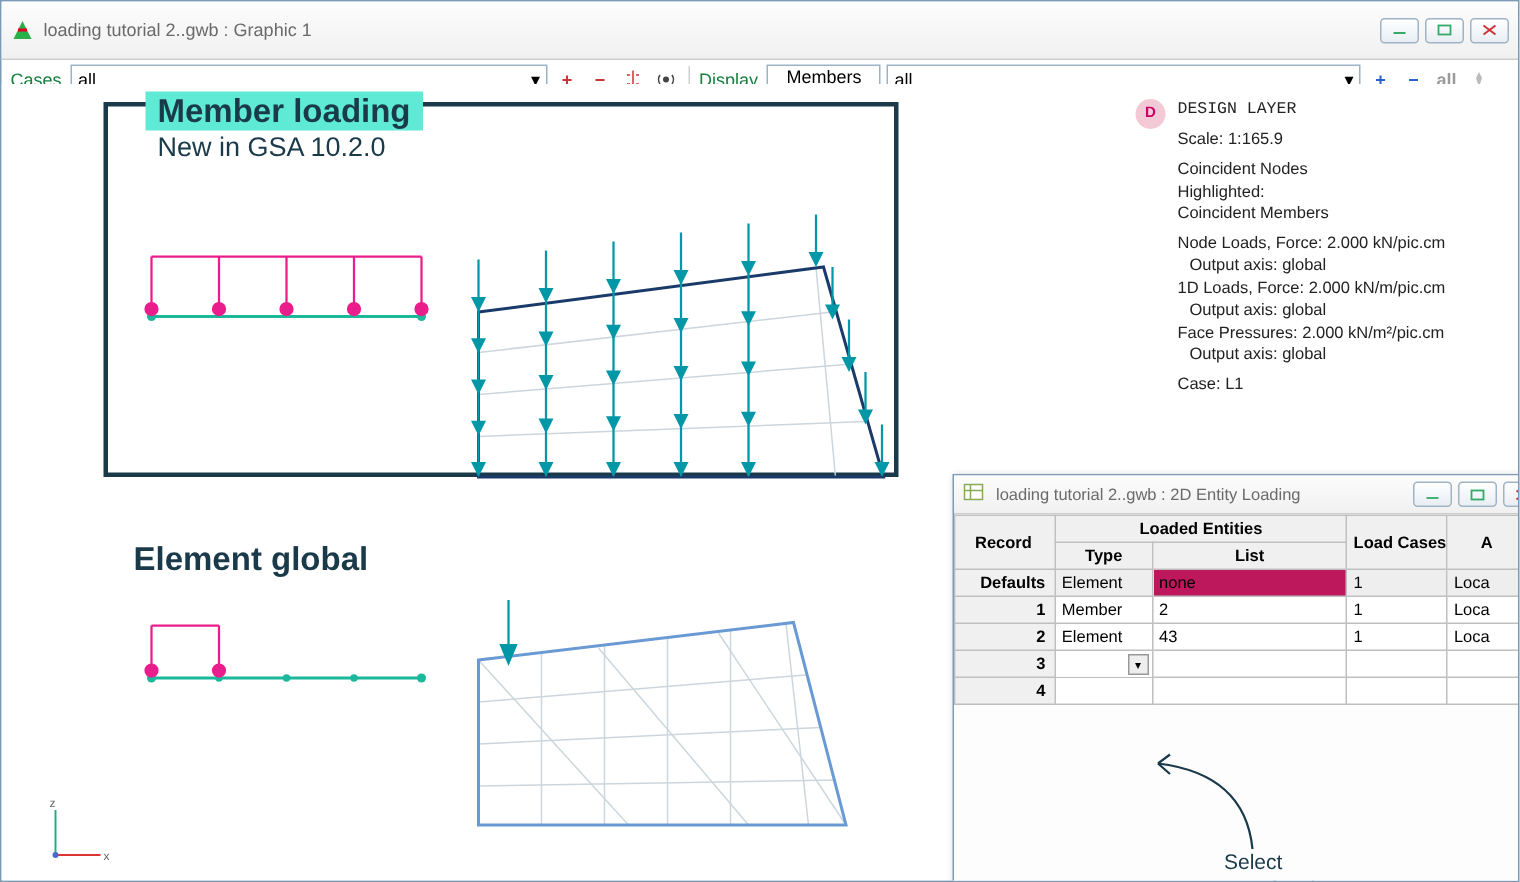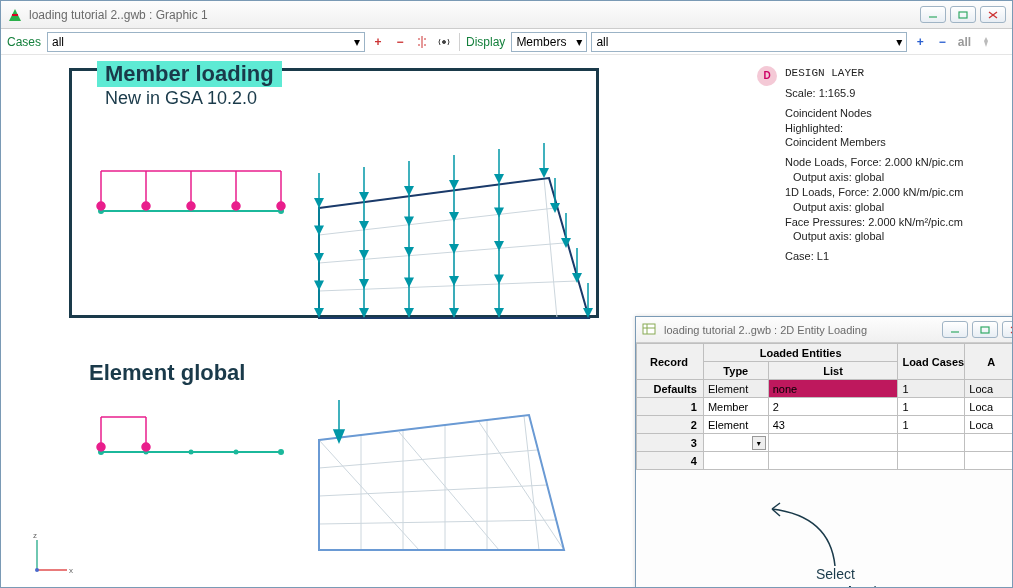--- a/index.html
+++ b/index.html
@@ -1,19 +1,19 @@
 <!DOCTYPE html>
 <html><head>
 <meta charset="utf-8">
 <style>
   * { box-sizing: border-box; margin: 0; padding: 0; }
   body { width: 1013px; height: 588px; font-family: "Segoe UI", Arial, sans-serif; font-size: 12px; background: #fff; position: relative; overflow: hidden; border: 1px solid #7a9ab5; }
   
   
-  .titlebar { height: 28px; background: linear-gradient(#fdfdfd,#f0f0f0); border-bottom: 1px solid #ccc; display: flex; align-items: center; padding: 0 6px; }
+  .titlebar { height: 39px; background: linear-gradient(#fdfdfd,#f0f0f0); border-bottom: 1px solid #ccc; display: flex; align-items: center; padding: 0 6px; }
   .titlebar .app-icon { width: 16px; height: 16px; margin-right: 6px; }
   .title-text { color: #6a6a6a; font-size: 12px; flex: 1; }
   .win-btns { display: flex; gap: 4px; }
   .win-btn { width: 26px; height: 17px; border: 1px solid #a0b4c5; border-radius: 3px; background: linear-gradient(#fff,#e8eef4); display:flex; align-items:center; justify-content:center; font-size:10px; color:#4a6; cursor:default; }
   .win-btn svg { display:block; }
 
   
   .toolbar { height: 26px; display: flex; align-items: center; padding: 0 6px; gap: 4px; border-bottom: 1px solid #e5e5e5; }
   .toolbar-label { font-size: 12px; color: #15803d; margin-right: 2px; }
   .dropdown { border: 1px solid #9bb3c6; height: 20px; background: #fff; display: flex; align-items: center; padding: 0 4px; font-size: 12px; }
@@ -114,21 +114,21 @@
       <svg width="14" height="14">
         <g stroke="#444" stroke-width="1" fill="none">
           <circle cx="7" cy="7" r="1.5" fill="#444"></circle>
           <path d="M3 4 Q1 7 3 10"></path>
           <path d="M11 4 Q13 7 11 10"></path>
         </g>
       </svg>
     </span>
   <div class="divider"></div>
   <span class="toolbar-label">Display</span>
-  <div class="dropdown" style="width:76px;">
+  <div class="dropdown" style="width:76px;flex-direction:column;">
     <span>Members</span>
     <span class="caret">▾</span>
   </div>
   <div class="dropdown" style="width:316px;">
     <span>all</span>
     <span class="caret">▾</span>
   </div>
   <span class="tb-icon" style="color:#2a5fd0;">+</span>
   <span class="tb-icon" style="color:#2a5fd0;">−</span>
   <span class="tb-icon" style="color:#9a9a9a;font-size:12px;">all</span>

